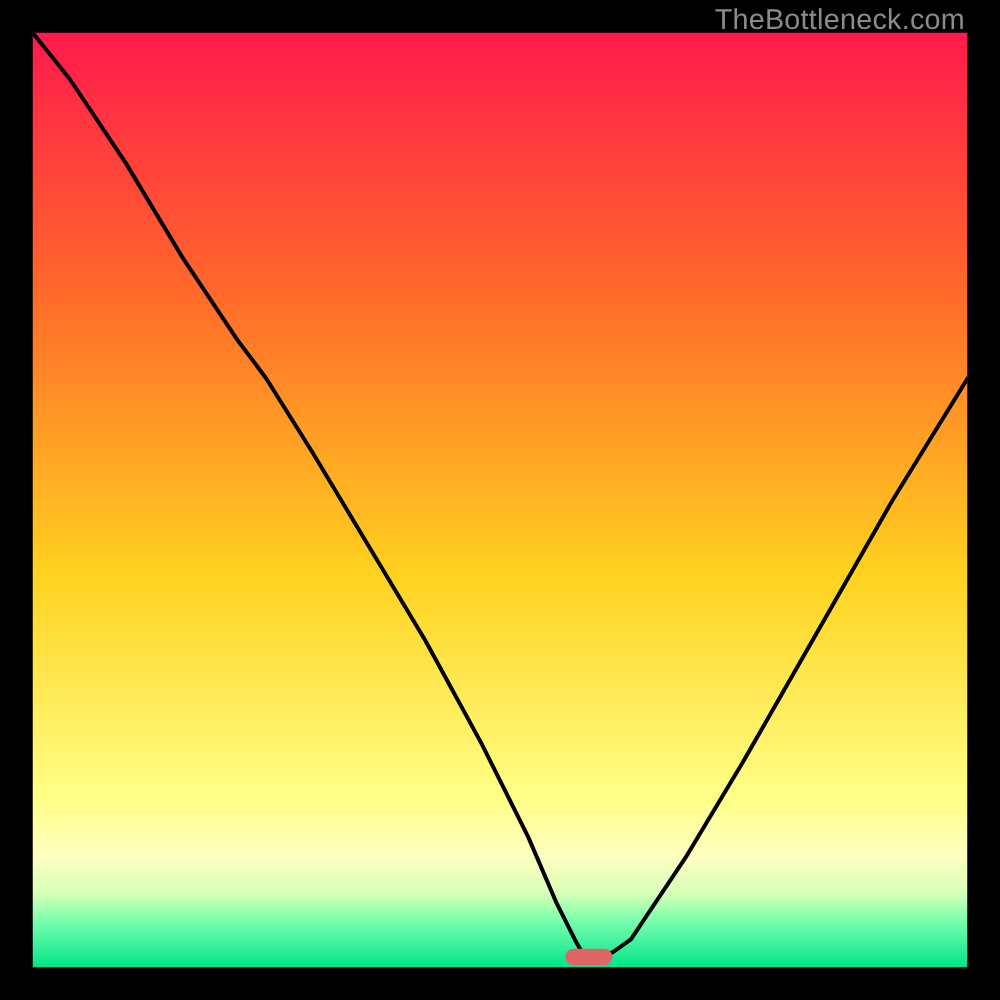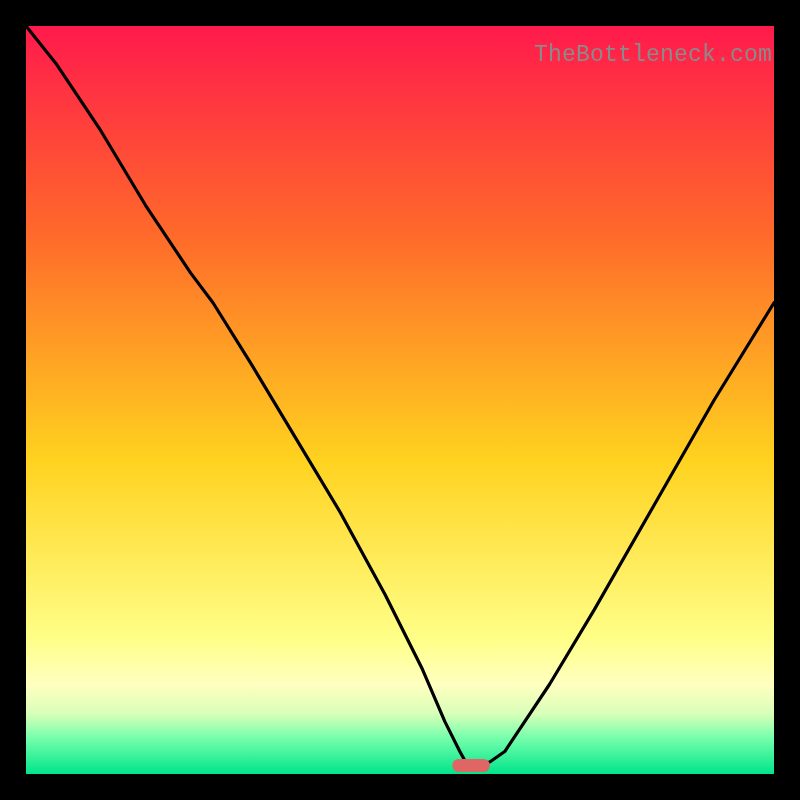--- a/index.html
+++ b/index.html
@@ -22,25 +22,24 @@
     position: absolute;
     left: 0;
     top: 0;
     width: 748px;
     height: 748px;
   }
   .watermark {
     position: absolute;
     top: 2px;
     right: 28px;
-    font-family: Liberation Mono, monospace;
+    font-family: Liberation Sans, sans-serif;
     font-size: 23px;
     color: #8b8b8b;
     letter-spacing: 0.2px;
-    margin-top: 40px;
   }
 </style>
 </head>
 <body>
 
 <div class="frame">
   <svg class="plot" viewBox="0 0 748 748" preserveAspectRatio="none">
     <defs>
       <linearGradient id="bg-grad" x1="0" y1="0" x2="0" y2="1">
         <stop id="g0" offset="0%" stop-color="#ff1a4c"></stop>

